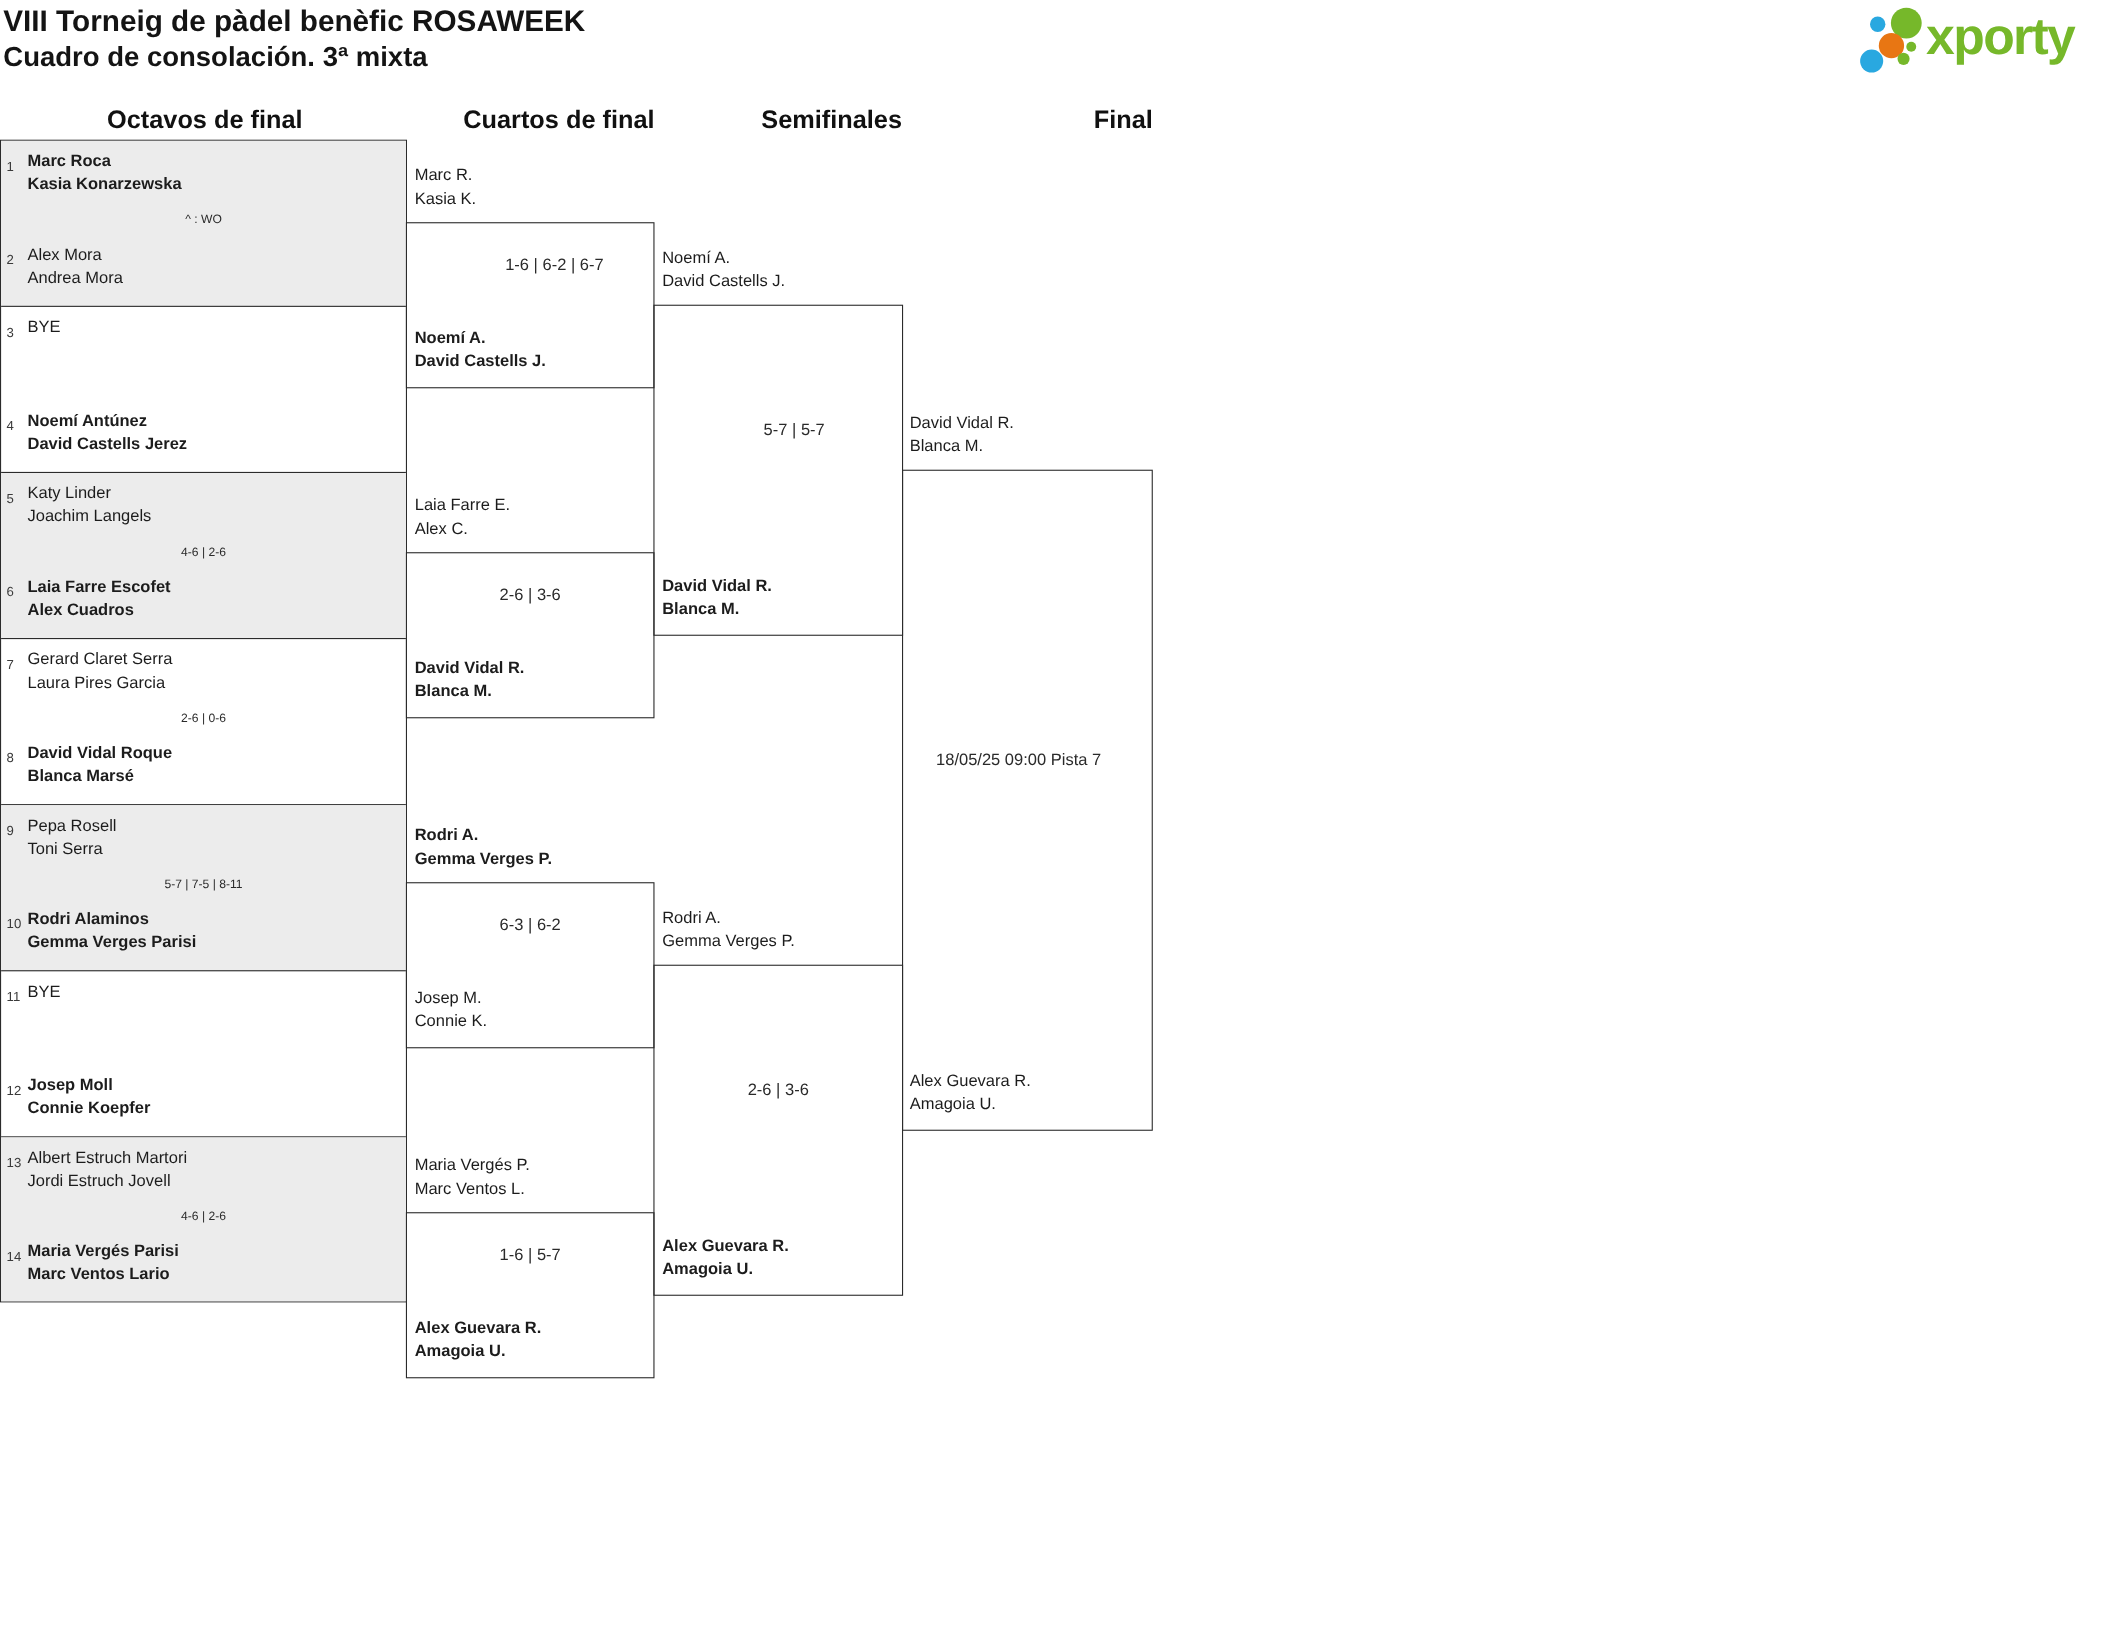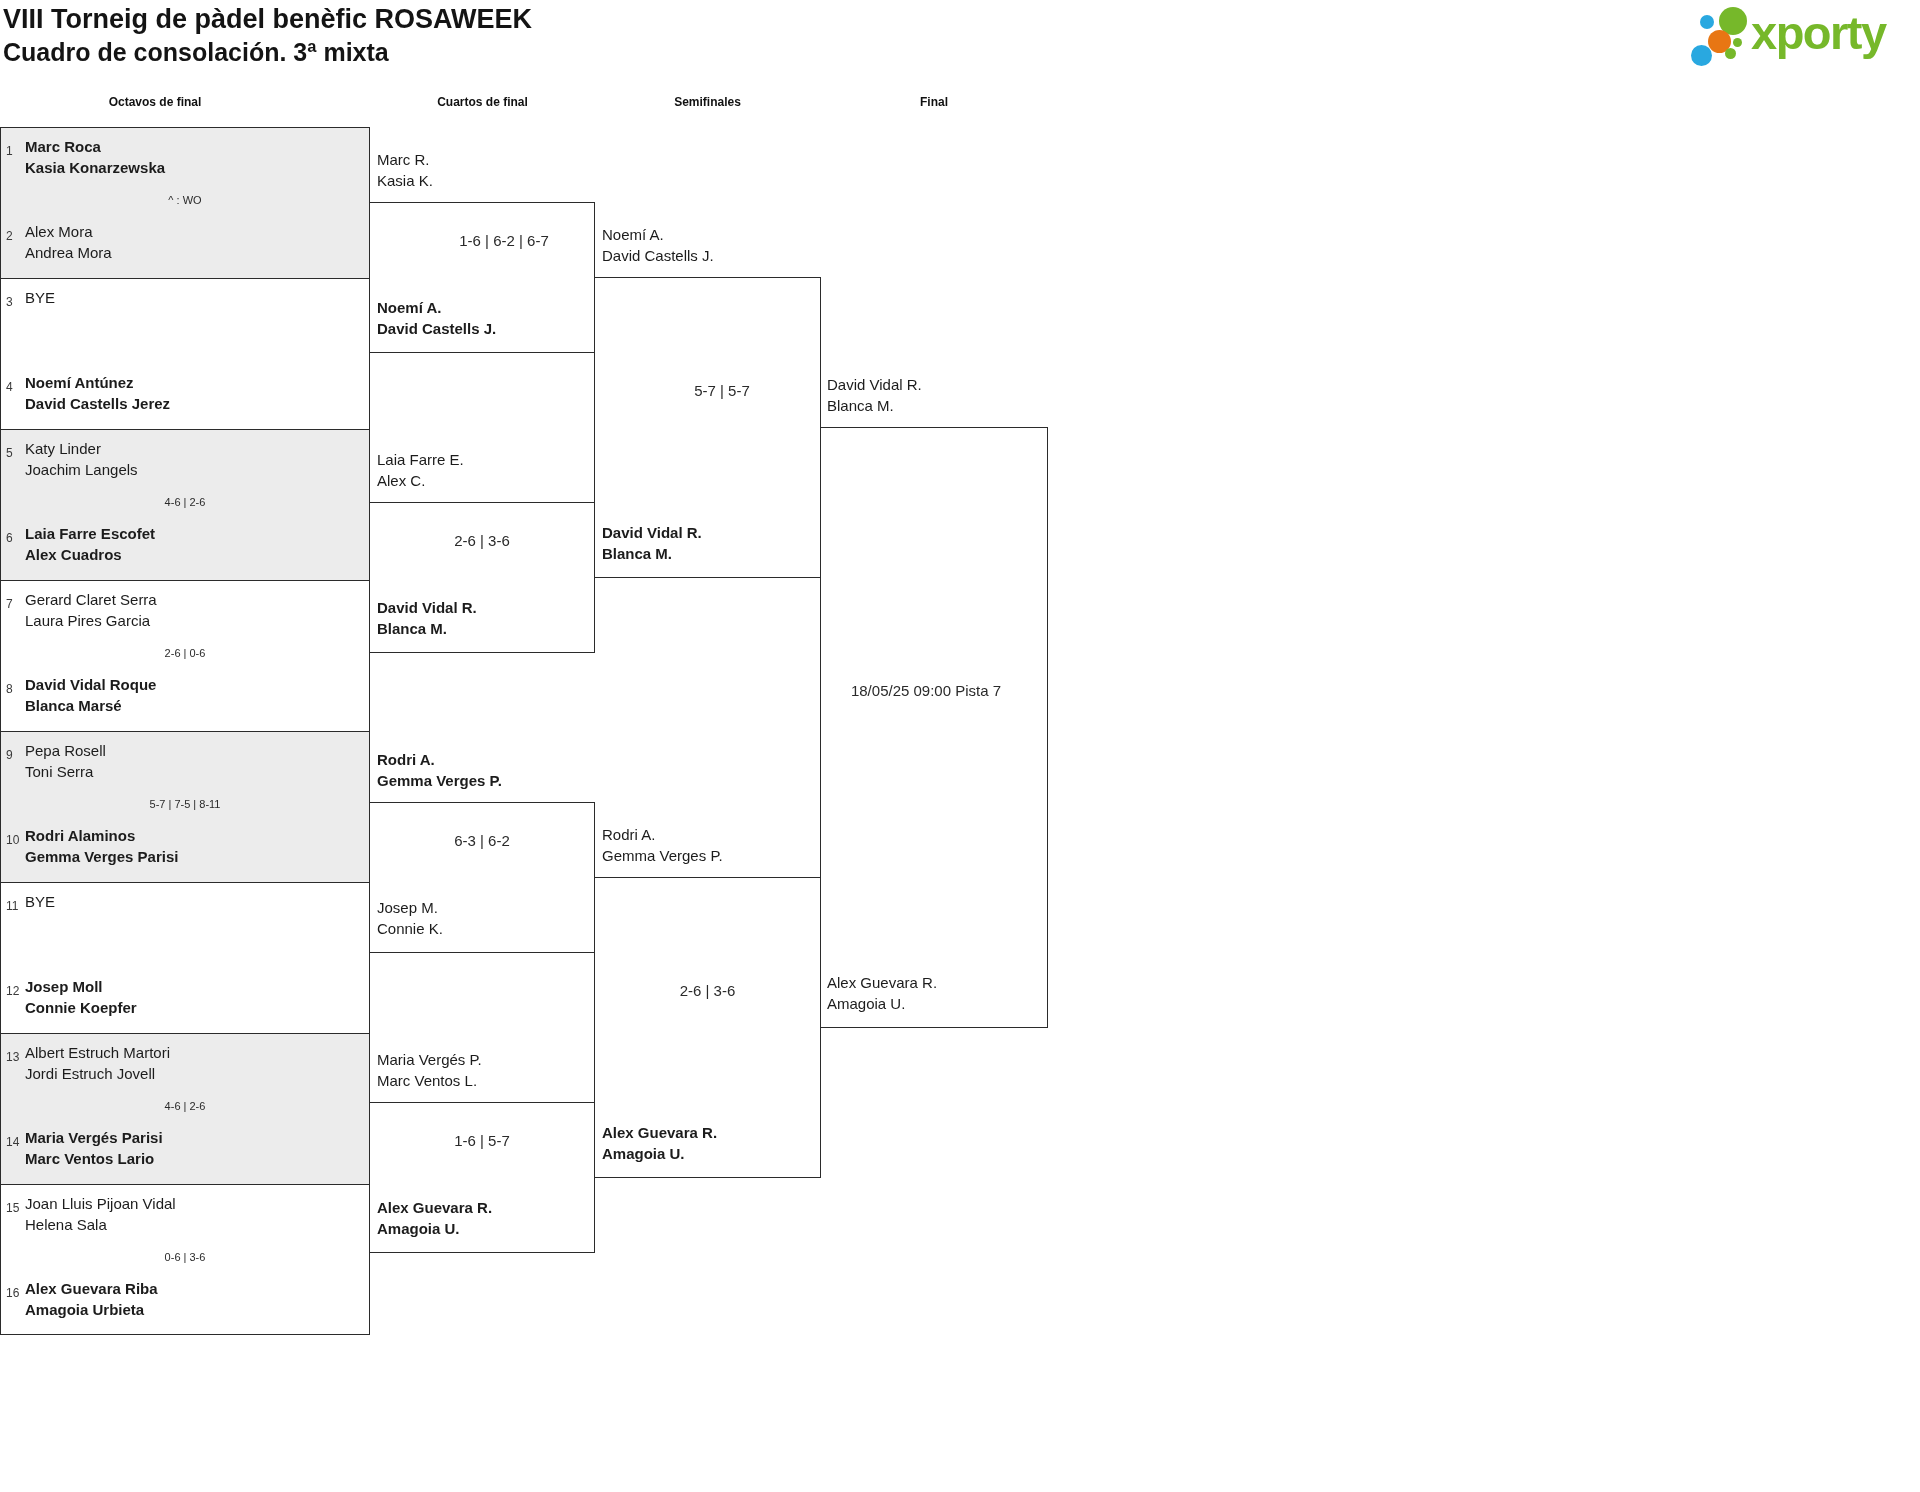--- a/index.html
+++ b/index.html
@@ -18,21 +18,21 @@
   .dgreen{background:#76b82a;} .dblue{background:#29a8e0;} .dorange{background:#e87613;}
   #logo .d1{left:12px;top:13px;width:14px;height:14px;}
   #logo .d2{left:31px;top:5px;width:28px;height:28px;}
   #logo .d3{left:20px;top:28px;width:23px;height:23px;}
   #logo .d4{left:45px;top:36px;width:9px;height:9px;}
   #logo .d5{left:3px;top:43px;width:21px;height:21px;}
   #logo .d6{left:37px;top:46px;width:11px;height:11px;}
   #logo .ltext{position:absolute;left:63px;top:-1px;font-size:47px;line-height:64px;
     font-weight:800;letter-spacing:-1.5px;color:#76b82a;}
   
-  .rhead{top:95px;height:22px;font-size:12px;font-weight:700;text-align:center;color:#111;}
+  .rhead{top:95px;height:22px;font-size:23px;font-weight:700;text-align:right;color:#111;}
   
   #oct{left:0;top:127px;width:370px;border:1px solid #2b2b2b;box-sizing:border-box;background:#fff;}
   .orow{position:relative;height:150px;border-bottom:1px solid #2b2b2b;box-sizing:content-box;}
   .orow:last-child{border-bottom:none;height:149px;}
   .orow.g{background:#ececec;}
   .team{font-size:15px;line-height:21px;font-weight:400;color:#1c1c1c;white-space:nowrap;}
   .team.w{font-weight:700;}
   .orow .team{position:absolute;left:24px;}
   .orow .tA{top:8px;}
   .orow .tB{top:93px;}
@@ -159,33 +159,20 @@
       <div>Jordi Estruch Jovell</div>
     </div>
     <div class="oscore">4-6 | 2-6</div>
     <div class="seed sB">14</div>
     <div class="team tB w">
       <div>Maria Vergés Parisi</div>
       <div>Marc Ventos Lario</div>
     </div>
   </div>
 
-  <div class="orow">
-    <div class="seed sA">15</div>
-    <div class="team tA">
-      <div>Joan Lluis Pijoan Vidal</div>
-      <div>Helena Sala</div>
-    </div>
-    <div class="oscore">0-6 | 3-6</div>
-    <div class="seed sB">16</div>
-    <div class="team tB w">
-      <div>Alex Guevara Riba</div>
-      <div>Amagoia Urbieta</div>
-    </div>
-  </div>
 
 </div>
 
 <div class="abs mbox" style="left:369px;top:202px;width:226px;height:151px;"></div>
 <div class="abs mbox" style="left:369px;top:502px;width:226px;height:151px;"></div>
 <div class="abs mbox" style="left:369px;top:802px;width:226px;height:151px;"></div>
 <div class="abs mbox" style="left:369px;top:1102px;width:226px;height:151px;"></div>
 
 <div class="abs slot" style="left:377px;top:149px;">
   <div>Marc R.</div>

